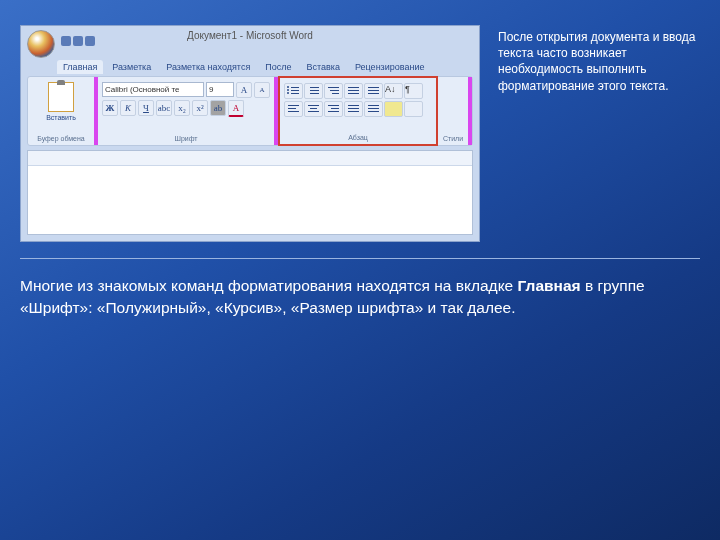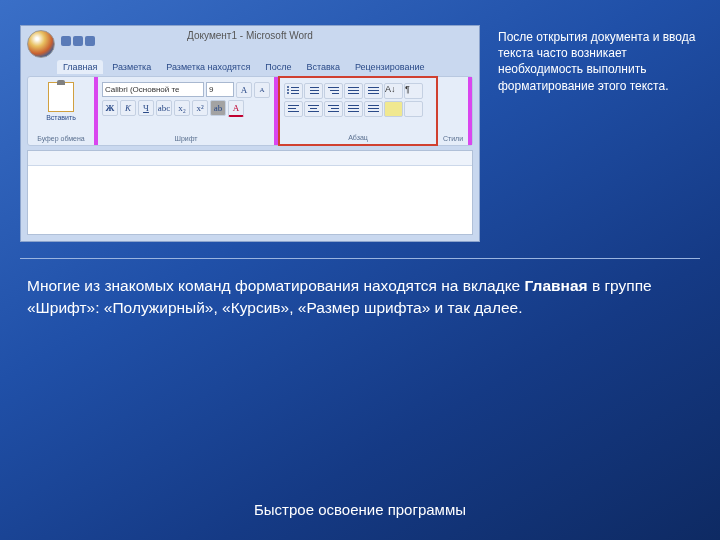--- a/index.html
+++ b/index.html
@@ -31,21 +31,21 @@
 .pbtn .ln{position:absolute;left:3px;right:3px;height:1px;background:#2a4a88}
 .pbtn .ln.l1{top:3px}.pbtn .ln.l2{top:6px}.pbtn .ln.l3{top:9px}
 .pbtn .dot{position:absolute;left:2px;width:2px;height:2px;background:#2a4a88;border-radius:50%}
 .pbtn .dot.d1{top:2px}.pbtn .dot.d2{top:5px}.pbtn .dot.d3{top:8px}
 .pbtn .dln{position:absolute;left:6px;right:3px;height:1px;background:#2a4a88}
 .styles-grp{flex:1}
 .doc-area{position:absolute;top:124px;left:6px;right:6px;bottom:6px;background:#fff;border:1px solid #b0c0d8}
 .ruler{height:14px;background:#eef3fb;border-bottom:1px solid #ccd8ea}
 .side-text{flex:1;color:#fff;font-size:12px;line-height:1.35;padding-top:4px}
 .hr{border:none;border-top:1px solid #9ab4e0;margin:10px 20px}
-.body-text{color:#fff;font-size:15.5px;line-height:1.4;padding:6px 27px}
+.body-text{color:#fff;font-size:15.5px;line-height:1.4;padding:6px 20px}
 .footer{position:absolute;bottom:22px;left:0;right:0;text-align:center;color:#fff;font-size:15px}
 b{font-weight:bold}
 </style>
 </head>
 <body>
 
 <div class="slide">
 
   <div class="top-row">
     <div class="screenshot">
@@ -169,14 +169,13 @@
     </div>
     <div class="side-text">После открытия документа и ввода текста часто возникает необходимость выполнить форматирование этого текста.</div>
   </div>
 
   <hr class="hr">
 
   <div class="body-text">
     <span>Многие из знакомых команд форматирования находятся на вкладке </span><b>Главная</b><span> в группе «Шрифт»: «Полужирный», «Курсив», «Размер шрифта» и так далее.</span>
   </div>
 
-  <div class="footer">Быстрое освоение программы</div>
 </div>
 
 </body></html>

